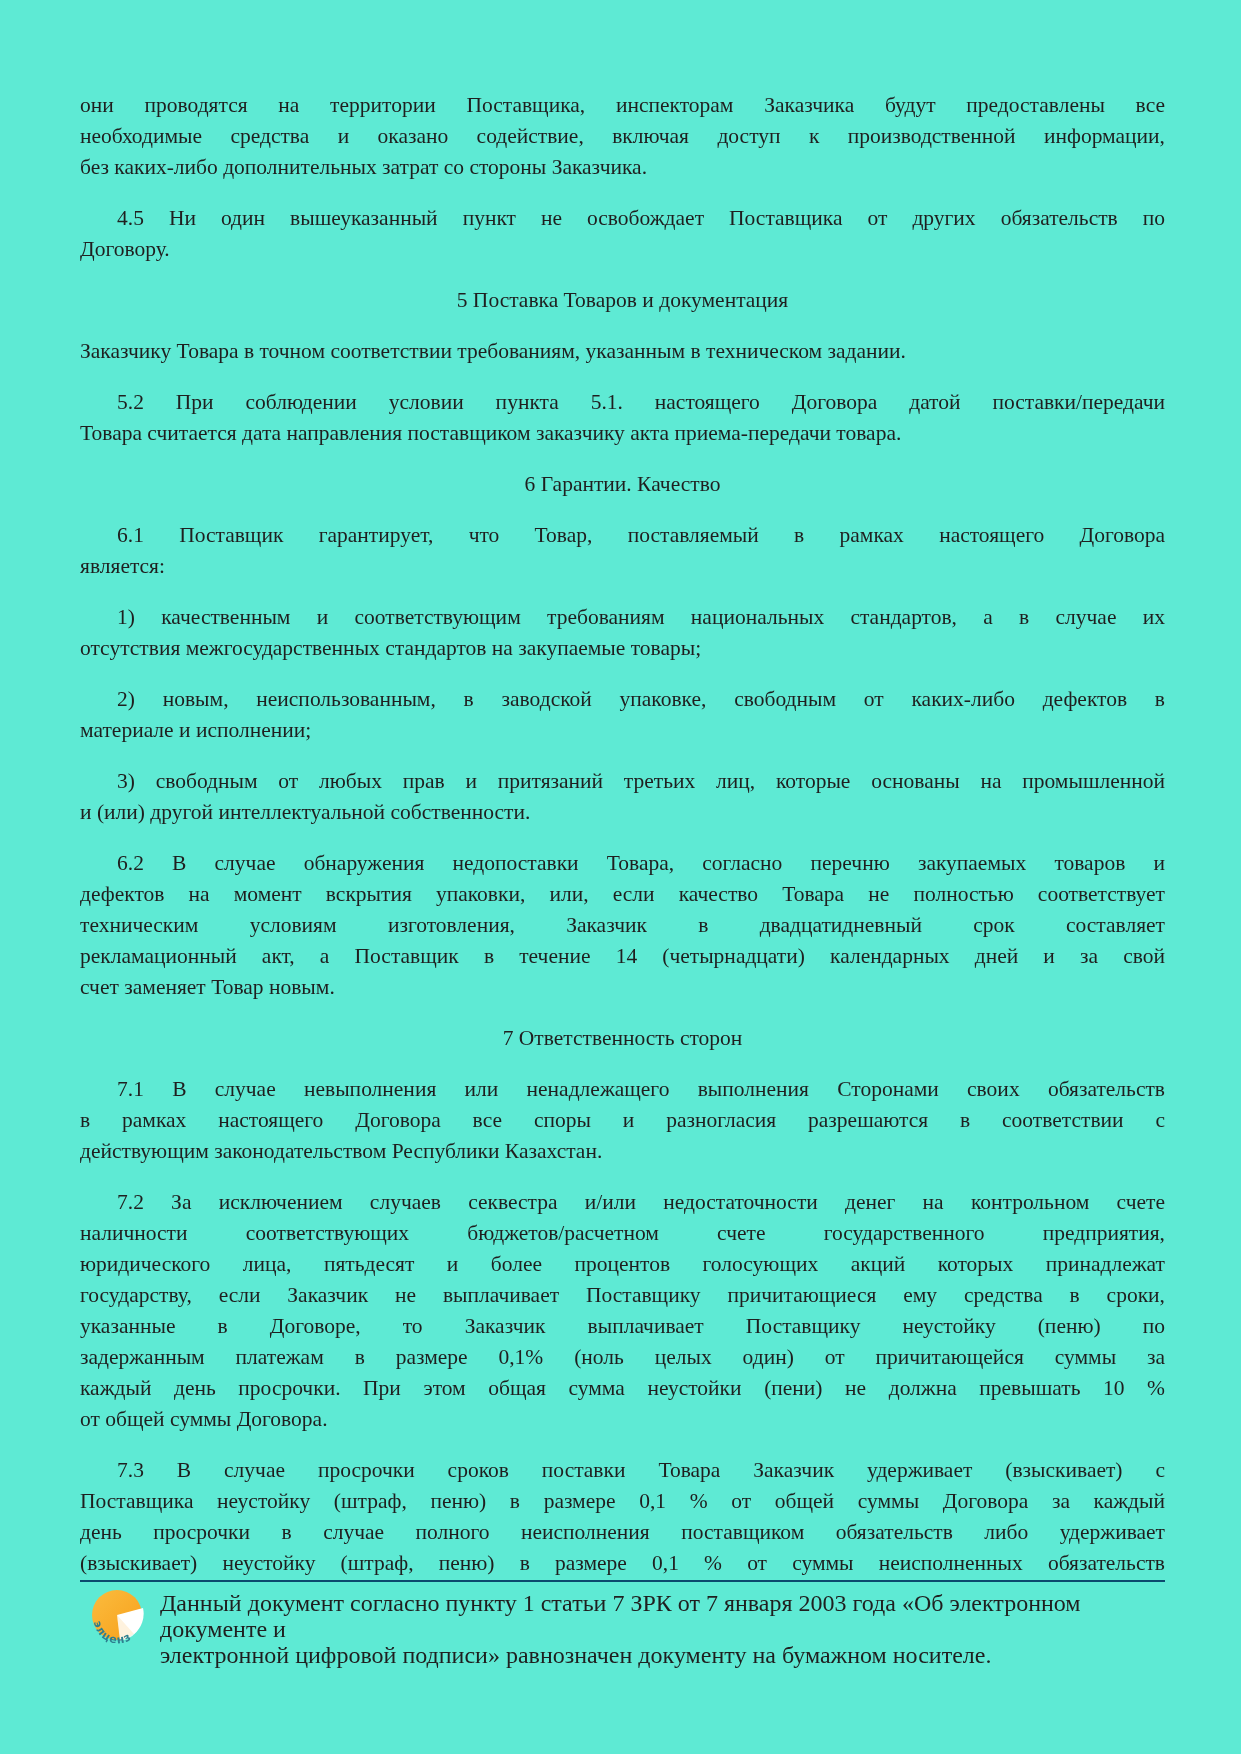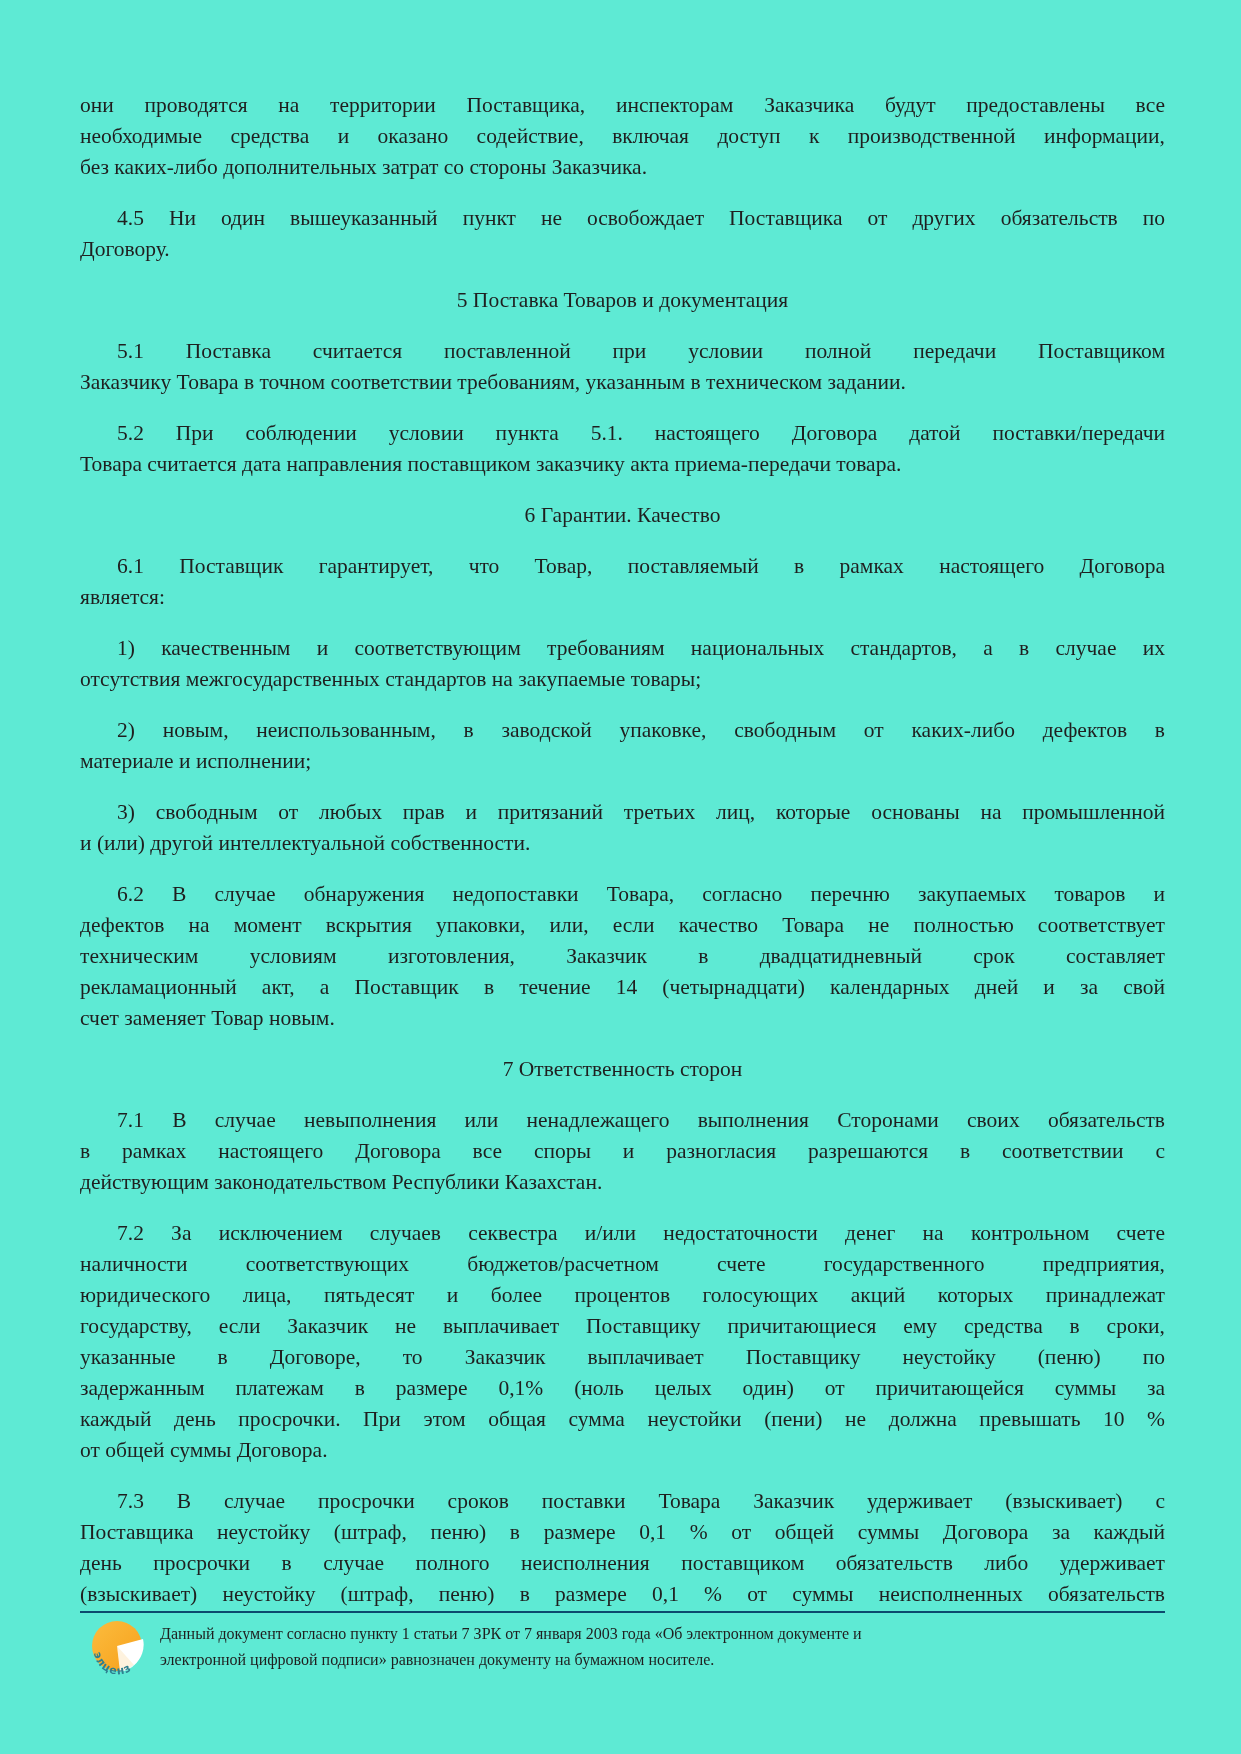--- a/index.html
+++ b/index.html
@@ -57,21 +57,21 @@
     align-items: flex-start;
     margin-top: 6px;
     margin-left: 10px;
   }
   .footer-icon {
     flex: 0 0 auto;
     margin-right: 14px;
   }
   .footer-text {
     padding-top: 2px;
-    font-size: 16px;
+    font-size: 24px;
     line-height: 26px;
     color: #1f1f1f;
   }
 </style>
 </head>
 <body>
 
 <div class="page">
 
   <div class="doc" id="doc-body">
@@ -79,21 +79,20 @@
         <div class="line">они проводятся на территории Поставщика, инспекторам Заказчика будут предоставлены все</div>
         <div class="line">необходимые средства и оказано содействие, включая доступ к производственной информации,</div>
         <div class="line end">без каких-либо дополнительных затрат со стороны Заказчика.</div>
       </div>
       <div class="para">
         <div class="line indent">4.5 Ни один вышеуказанный пункт не освобождает Поставщика от других обязательств по</div>
         <div class="line end">Договору.</div>
       </div>
       <div class="heading">5 Поставка Товаров и документация</div>
       <div class="para">
-        <div class="line indent">5.1 Поставка считается поставленной при условии полной передачи Поставщиком</div>
         <div class="line end">Заказчику Товара в точном соответствии требованиям, указанным в техническом задании.</div>
       </div>
       <div class="para">
         <div class="line indent">5.2 При соблюдении условии пункта 5.1. настоящего Договора датой поставки/передачи</div>
         <div class="line end">Товара считается дата направления поставщиком заказчику акта приема-передачи товара.</div>
       </div>
       <div class="heading">6 Гарантии. Качество</div>
       <div class="para">
         <div class="line indent">6.1 Поставщик гарантирует, что Товар, поставляемый в рамках настоящего Договора</div>
         <div class="line end">является:</div>

